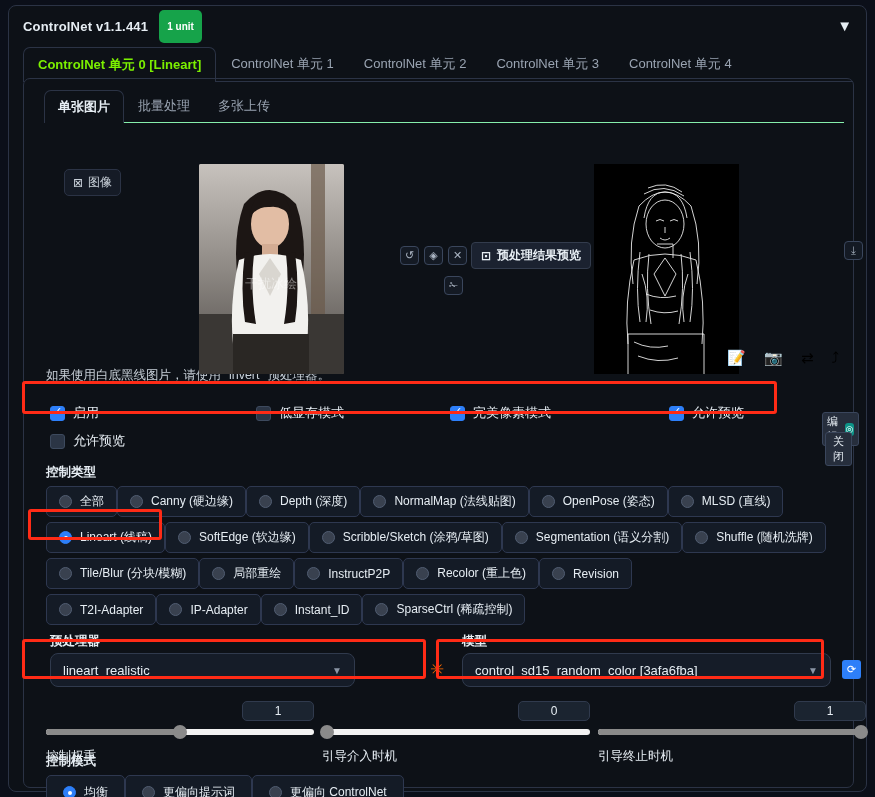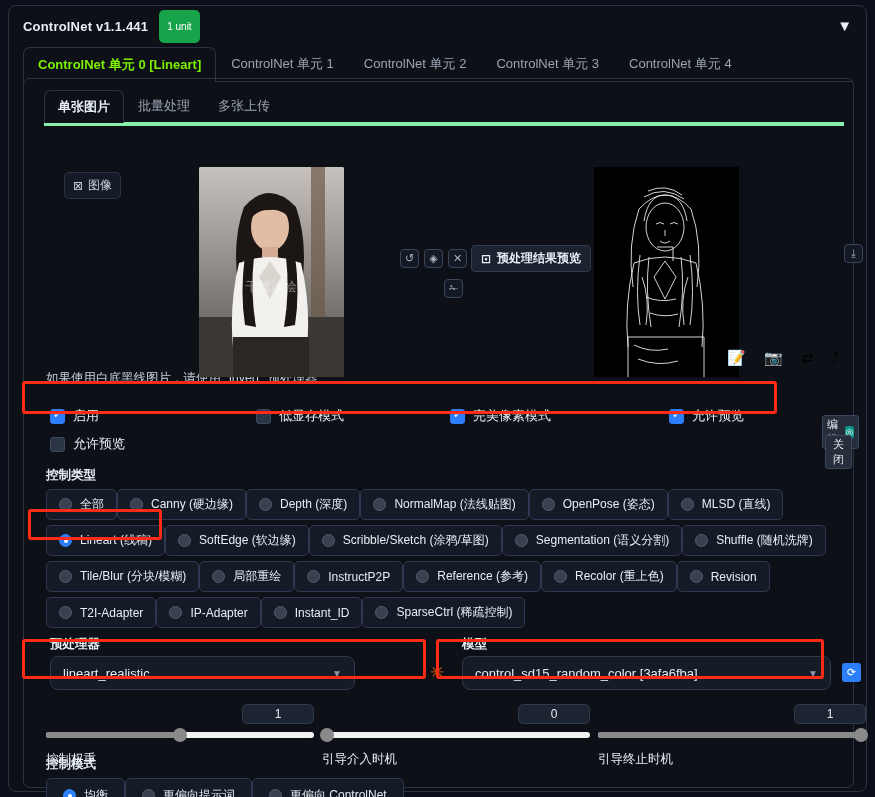--- a/index.html
+++ b/index.html
@@ -22,21 +22,21 @@
     padding: 9px 14px 2px 14px;
     height: 34px;
   }
   .panel-title {
     color: #e6edf3; font-size: 13px; font-weight: bold;
     letter-spacing: .2px;
   }
   .unit-badge {
     margin-left: 11px;
     background: #16a34a; color: #fff;
-    font-size: 10px; font-weight: normal;
+    font-size: 10px; font-weight: bold;
     padding: 11px 8px; border-radius: 5px;
   }
   .collapse-caret {
     position: absolute; right: 14px; top: 12px;
     color: #e6edf3; font-size: 15px; line-height: 1;
     cursor: pointer;
   }
   
   .tabs {
     display: flex; align-items: flex-end;
@@ -61,21 +61,21 @@
   
   .body-box {
     position: absolute; left: 14px; top: 72px;
     width: 831px; height: 710px;
     border: 1px solid #2b3345;
     border-radius: 7px;
     padding: 8px 10px;
   }
   .subtabs {
     display: flex; align-items: flex-end;
-    border-bottom: 4px solid #86efac;
+    border-bottom: 1px solid #86efac;
     margin: 2px 0 0 10px; width: 800px;
   }
   .subtab {
     padding: 7px 13px; font-size: 13px; color: #9aa4b2;
     border: 1px solid transparent; border-bottom: none;
     cursor: pointer; white-space: nowrap;
   }
   .subtab.active {
     color: #e6edf3; font-weight: bold;
     border-color: #2b3345;
@@ -420,24 +420,20 @@
         <div class="rbtn">
             <span class="rdot"></span>
             <span>局部重绘</span>
           </div>
         <div class="rbtn">
             <span class="rdot"></span>
             <span>InstructP2P</span>
           </div>
         <div class="rbtn">
             <span class="rdot"></span>
-            <span>Reference (参考)</span>
-          </div>
-        <div class="rbtn">
-            <span class="rdot"></span>
             <span>Recolor (重上色)</span>
           </div>
         <div class="rbtn">
             <span class="rdot"></span>
             <span>Revision</span>
           </div>
       </div>
       <div class="rrow">
         <div class="rbtn">
             <span class="rdot"></span>

